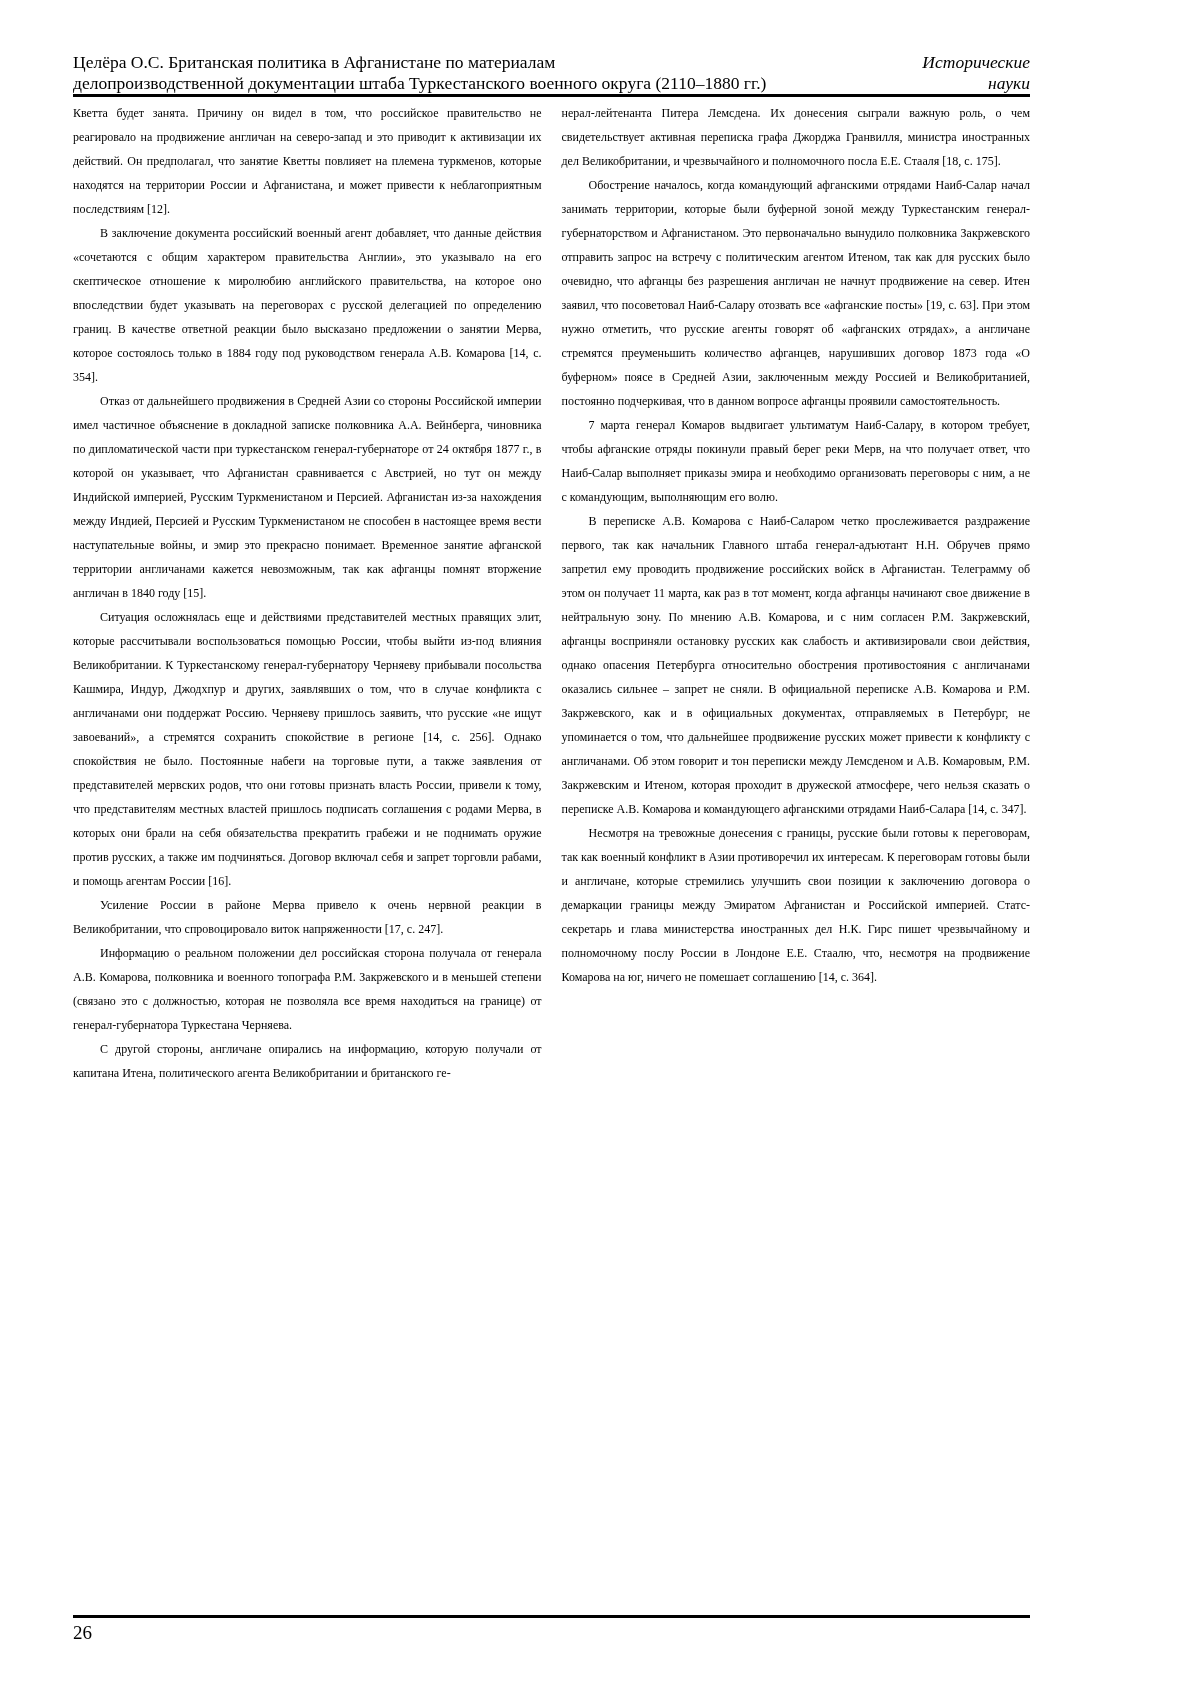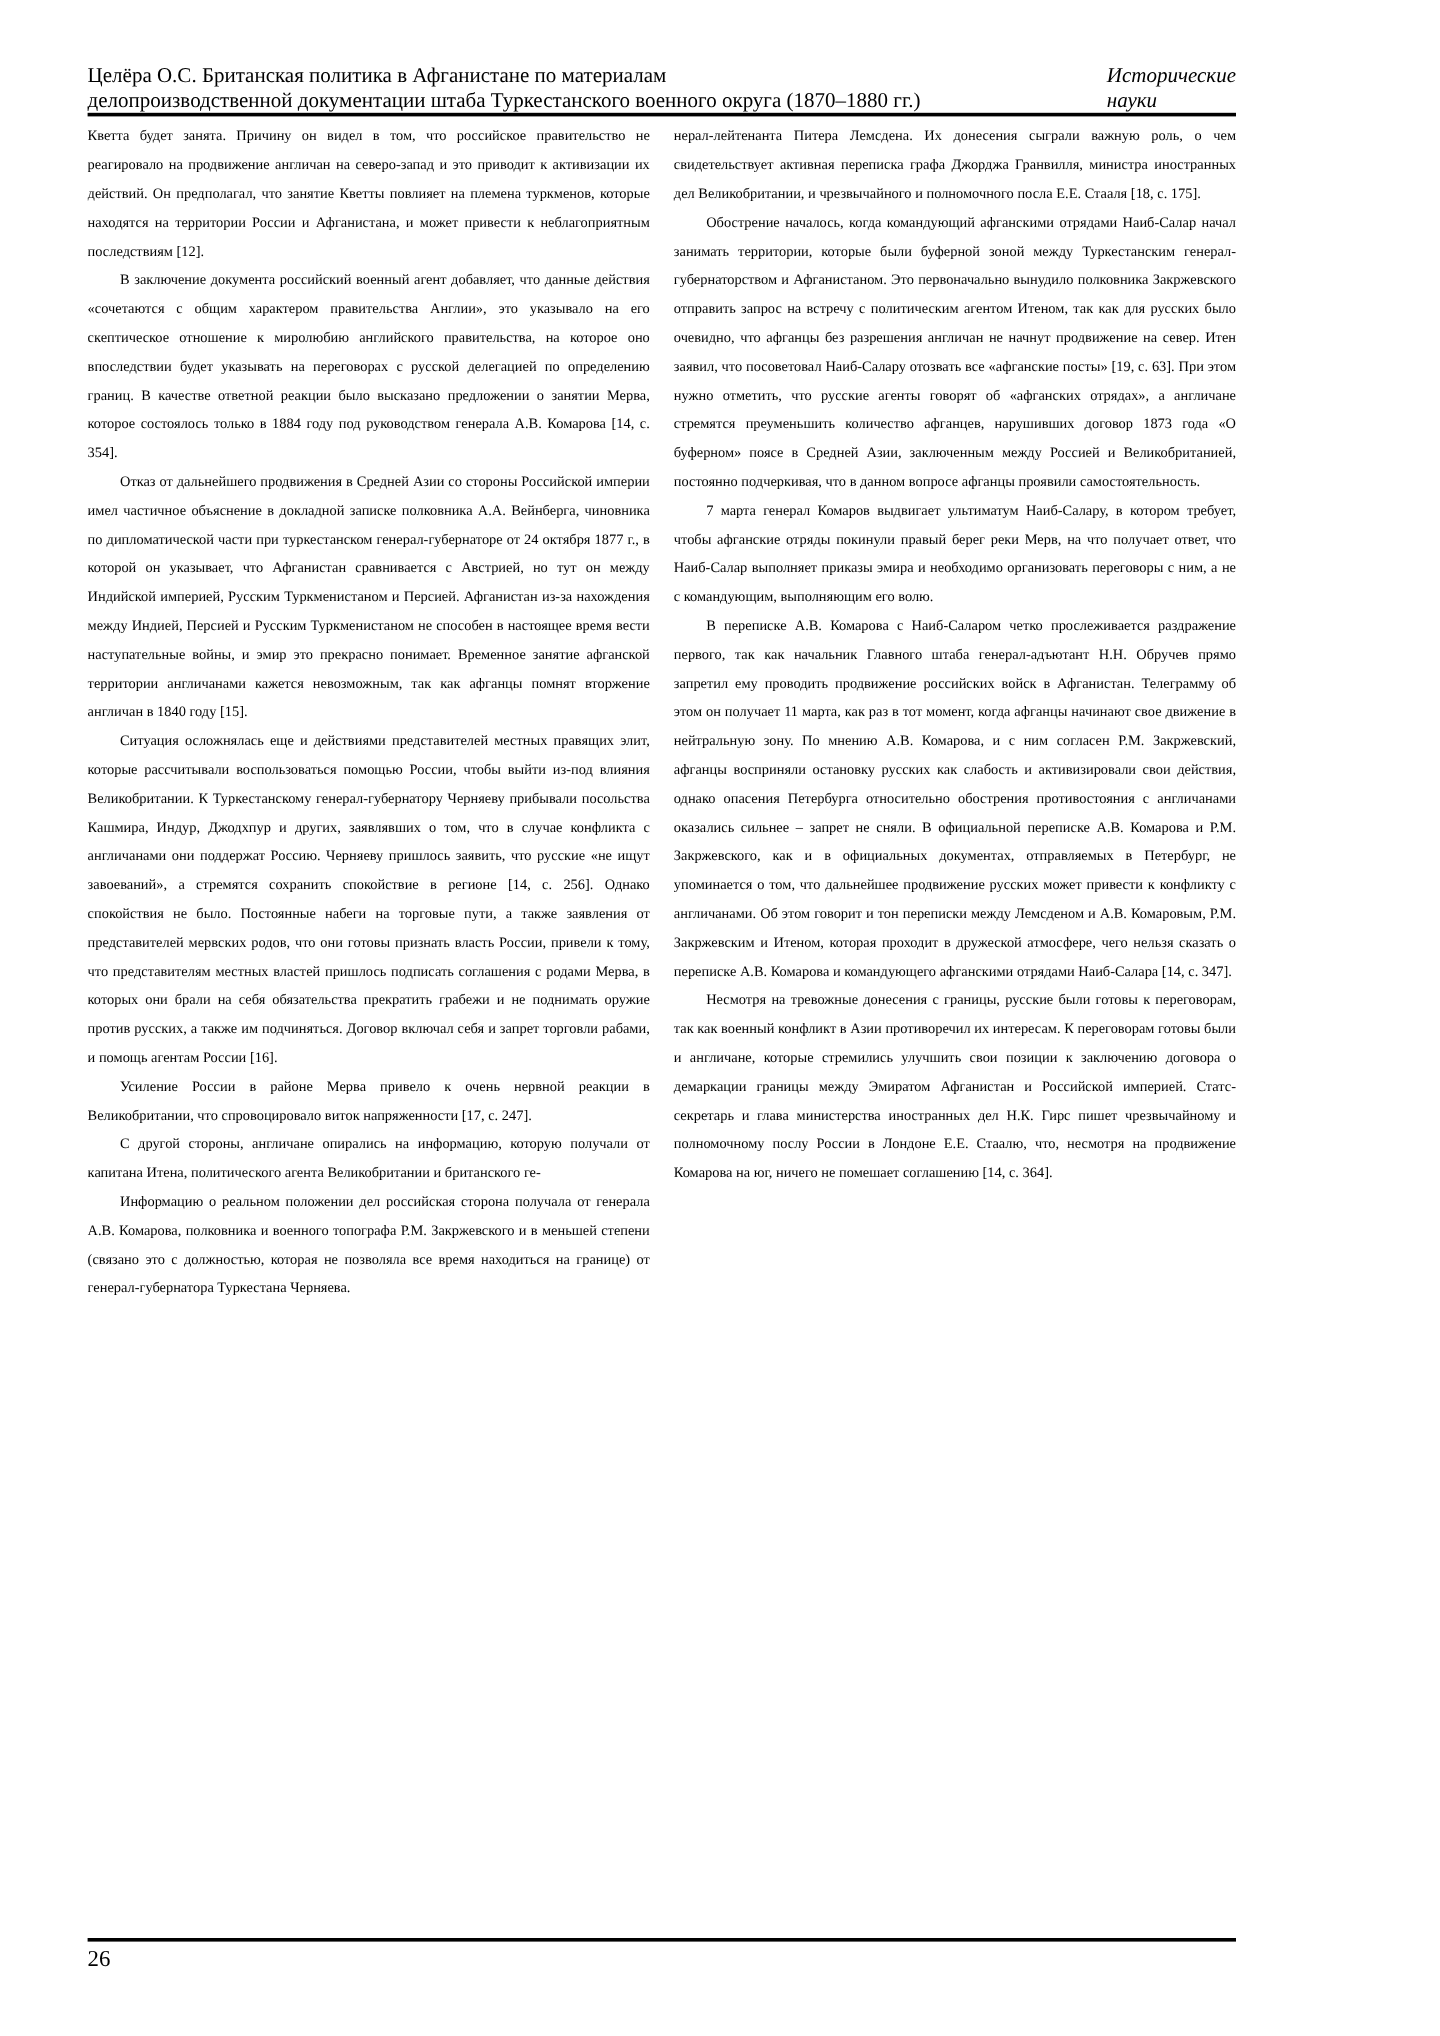--- a/index.html
+++ b/index.html
@@ -21,21 +21,21 @@
     top: 52px;
     left: 73px;
     width: 957px;
     display: flex;
     justify-content: space-between;
     align-items: flex-start;
     font-size: 17.5px;
     line-height: 21px;
   }
   .header-left { text-align: left; }
-  .header-right { font-style: italic; }
+  .header-right { text-align: right; font-style: italic; }
   .rule {
     position: absolute;
     left: 73px;
     width: 957px;
     height: 3px;
     background: #000000;
   }
   .header-rule { top: 94px; }
   .footer-rule { top: 1615px; }
   .body-columns {
@@ -74,39 +74,39 @@
   }
 </style>
 </head>
 <body>
 
 <div class="page">
 
   <div class="running-header">
     <div class="header-left">
       <div>Целёра О.С. Британская политика в Афганистане по материалам</div>
-      <div>делопроизводственной документации штаба Туркестанского военного округа (1870–1880 гг.)</div>
+      <div>делопроизводственной документации штаба Туркестанского военного округа (2110–1880 гг.)</div>
     </div>
     <div class="header-right">
       <div>Исторические</div>
       <div>науки</div>
     </div>
   </div>
 
   <div class="rule header-rule"></div>
 
   <div class="body-columns">
     <div class="col" id="col-left">
         <p class="para noindent" lang="ru">Кветта будет занята. Причину он видел в том, что российское правительство не реагировало на продвижение англичан на северо-запад и это приводит к активизации их действий. Он предполагал, что занятие Кветты повлияет на племена туркменов, которые находятся на территории России и Афганистана, и может привести к неблагоприятным последствиям [12].</p>
         <p class="para" lang="ru">В заключение документа российский военный агент добавляет, что данные действия «сочетаются с общим характером правительства Англии», это указывало на его скептическое отношение к миролюбию английского правительства, на которое оно впоследствии будет указывать на переговорах с русской делегацией по определению границ. В качестве ответной реакции было высказано предложении о занятии Мерва, которое состоялось только в 1884 году под руководством генерала А.В. Комарова [14, с. 354].</p>
         <p class="para" lang="ru">Отказ от дальнейшего продвижения в Средней Азии со стороны Российской империи имел частичное объяснение в докладной записке полковника А.А. Вейнберга, чиновника по дипломатической части при туркестанском генерал-губернаторе от 24 октября 1877 г., в которой он указывает, что Афганистан сравнивается с Австрией, но тут он между Индийской империей, Русским Туркменистаном и Персией. Афганистан из-за нахождения между Индией, Персией и Русским Туркменистаном не способен в настоящее время вести наступательные войны, и эмир это прекрасно понимает. Временное занятие афганской территории англичанами кажется невозможным, так как афганцы помнят вторжение англичан в 1840 году [15].</p>
         <p class="para" lang="ru">Ситуация осложнялась еще и действиями представителей местных правящих элит, которые рассчитывали воспользоваться помощью России, чтобы выйти из-под влияния Великобритании. К Туркестанскому генерал-губернатору Черняеву прибывали посольства Кашмира, Индур, Джодхпур и других, заявлявших о том, что в случае конфликта с англичанами они поддержат Россию. Черняеву пришлось заявить, что русские «не ищут завоеваний», а стремятся сохранить спокойствие в регионе [14, с. 256]. Однако спокойствия не было. Постоянные набеги на торговые пути, а также заявления от представителей мервских родов, что они готовы признать власть России, привели к тому, что представителям местных властей пришлось подписать соглашения с родами Мерва, в которых они брали на себя обязательства прекратить грабежи и не поднимать оружие против русских, а также им подчиняться. Договор включал себя и запрет торговли рабами, и помощь агентам России [16].</p>
         <p class="para" lang="ru">Усиление России в районе Мерва привело к очень нервной реакции в Великобритании, что спровоцировало виток напряженности [17, с. 247].</p>
+        <p class="para" lang="ru">Информацию о реальном положении дел российская сторона получала от генерала А.В. Комарова, полковника и военного топографа Р.М. Закржевского и в меньшей степени (связано это с должностью, которая не позволяла все время находиться на границе) от генерал-губернатора Туркестана Черняева.</p>
         <p class="para" lang="ru">С другой стороны, англичане опирались на информацию, которую получали от капитана Итена, политического агента Великобритании и британского ге-</p>
-        <p class="para" lang="ru">Информацию о реальном положении дел российская сторона получала от генерала А.В. Комарова, полковника и военного топографа Р.М. Закржевского и в меньшей степени (связано это с должностью, которая не позволяла все время находиться на границе) от генерал-губернатора Туркестана Черняева.</p>
       </div>
     <div class="col" id="col-right">
         <p class="para noindent" lang="ru">нерал-лейтенанта Питера Лемсдена. Их донесения сыграли важную роль, о чем свидетельствует активная переписка графа Джорджа Гранвилля, министра иностранных дел Великобритании, и чрезвычайного и полномочного посла Е.Е. Стааля [18, с. 175].</p>
         <p class="para" lang="ru">Обострение началось, когда командующий афганскими отрядами Наиб-Салар начал занимать территории, которые были буферной зоной между Туркестанским генерал-губернаторством и Афганистаном. Это первоначально вынудило полковника Закржевского отправить запрос на встречу с политическим агентом Итеном, так как для русских было очевидно, что афганцы без разрешения англичан не начнут продвижение на север. Итен заявил, что посоветовал Наиб-Салару отозвать все «афганские посты» [19, с. 63]. При этом нужно отметить, что русские агенты говорят об «афганских отрядах», а англичане стремятся преуменьшить количество афганцев, нарушивших договор 1873 года «О буферном» поясе в Средней Азии, заключенным между Россией и Великобританией, постоянно подчеркивая, что в данном вопросе афганцы проявили самостоятельность.</p>
         <p class="para" lang="ru">7 марта генерал Комаров выдвигает ультиматум Наиб-Салару, в котором требует, чтобы афганские отряды покинули правый берег реки Мерв, на что получает ответ, что Наиб-Салар выполняет приказы эмира и необходимо организовать переговоры с ним, а не с командующим, выполняющим его волю.</p>
         <p class="para" lang="ru">В переписке А.В. Комарова с Наиб-Саларом четко прослеживается раздражение первого, так как начальник Главного штаба генерал-адъютант Н.Н. Обручев прямо запретил ему проводить продвижение российских войск в Афганистан. Телеграмму об этом он получает 11 марта, как раз в тот момент, когда афганцы начинают свое движение в нейтральную зону. По мнению А.В. Комарова, и с ним согласен Р.М. Закржевский, афганцы восприняли остановку русских как слабость и активизировали свои действия, однако опасения Петербурга относительно обострения противостояния с англичанами оказались сильнее – запрет не сняли. В официальной переписке А.В. Комарова и Р.М. Закржевского, как и в официальных документах, отправляемых в Петербург, не упоминается о том, что дальнейшее продвижение русских может привести к конфликту с англичанами. Об этом говорит и тон переписки между Лемсденом и А.В. Комаровым, Р.М. Закржевским и Итеном, которая проходит в дружеской атмосфере, чего нельзя сказать о переписке А.В. Комарова и командующего афганскими отрядами Наиб-Салара [14, с. 347].</p>
         <p class="para" lang="ru">Несмотря на тревожные донесения с границы, русские были готовы к переговорам, так как военный конфликт в Азии противоречил их интересам. К переговорам готовы были и англичане, которые стремились улучшить свои позиции к заключению договора о демаркации границы между Эмиратом Афганистан и Российской империей. Статс-секретарь и глава министерства иностранных дел Н.К. Гирс пишет чрезвычайному и полномочному послу России в Лондоне Е.Е. Стаалю, что, несмотря на продвижение Комарова на юг, ничего не помешает соглашению [14, с. 364].</p>
       </div>
   </div>
 

